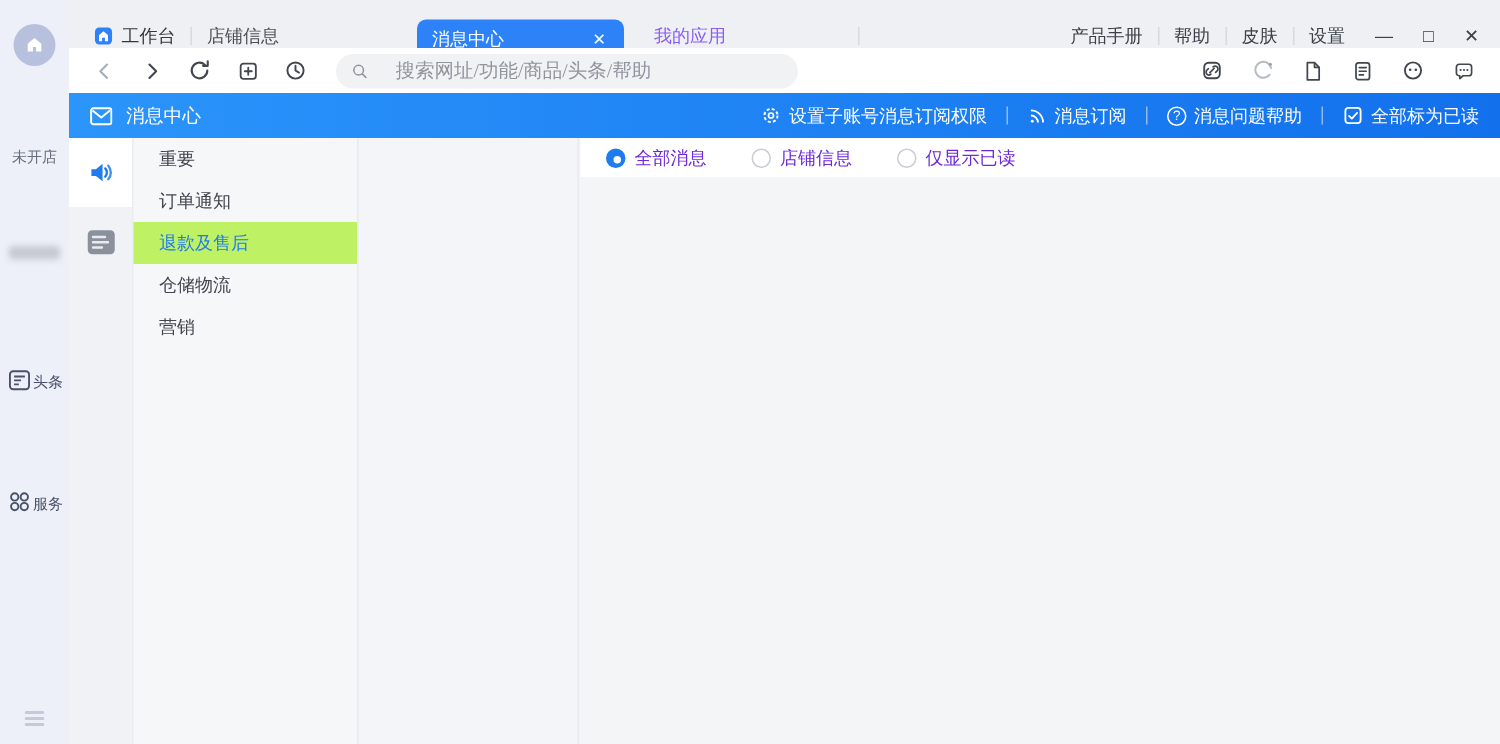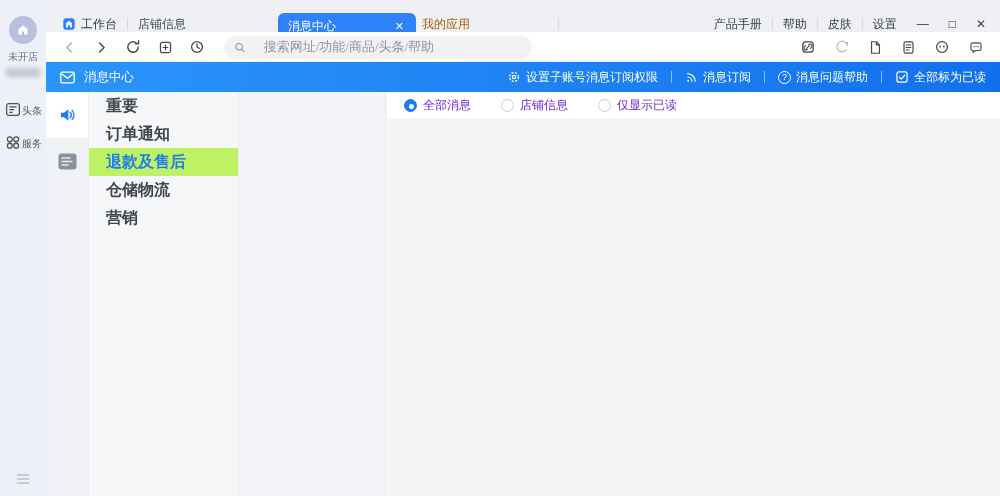--- a/index.html
+++ b/index.html
@@ -2,21 +2,21 @@
 <html><head>
 <meta charset="utf-8">
 <style>
   * { margin:0; padding:0; box-sizing:border-box; }
   html,body { background:#dfe2e6; }
   body { font-family:"Liberation Sans","DejaVu Sans",sans-serif; }
   #app { position:relative; width:1000px; height:496px; background:#f4f5f7; overflow:hidden; }
 
   
   .app-sidebar { position:absolute; left:0; top:0; width:46px; height:496px; background:#edf0f9; z-index:5;
-    display:flex; flex-direction:column; align-items:center; }
+    display:flex; flex-direction:column; align-items:center;gap:48px; }
   .avatar { margin-top:16px; width:28px; height:28px; border-radius:50%; background:#b7c1de;
     display:flex; align-items:center; justify-content:center; }
   .store-status { margin-top:6px; font-size:10px; color:#666d7c; }
   .blur-box { margin-top:4px; width:34px; height:9px; border-radius:2px; background:#c6c9d0; filter:blur(2px); }
   .rail-item { margin-top:24px; display:flex; flex-direction:row; align-items:center; cursor:pointer; }
   .rail-item + .rail-item { margin-top:16px; }
   .rail-label { margin-top:3px; font-size:10px; color:#4a5268; }
   .hamburger { position:absolute; bottom:12px; left:50%; transform:translateX(-50%); display:flex; flex-direction:column; gap:2px; cursor:pointer; }
   .hamburger i { display:block; width:13px; height:2px; background:#c4cad7; border-radius:1px; }
 
@@ -24,21 +24,21 @@
   .titlebar { position:absolute; left:46px; right:0; top:0; height:48px; background:#eef0f3;
     display:flex; align-items:center; font-size:12px; color:#33383f; }
   .tb-home { display:flex; align-items:center; margin-left:16px; cursor:pointer; }
   .tb-home span { margin-left:5px; }
   .v-div { width:1px; height:12px; background:#d6d9de; margin:0 10px; }
   .tb-shopinfo { cursor:pointer; color:#4a4f57; }
   .tab-active { margin-left:92px; width:138px; height:27px; margin-top:5px; border-radius:6px 6px 0 0;
     background:#2e82f7; color:#fff; display:flex; align-items:center; padding:0 10px; cursor:pointer; }
   .tab-active .tab-label { flex:1; font-size:12px; }
   .tab-close { font-size:11px; opacity:.95; cursor:pointer; padding:0 2px; }
-  .tab-inactive { padding:0 6px; cursor:pointer; color:#a16207; }
+  .tab-inactive { margin-left:14px; padding:0 6px; cursor:pointer; color:#8b5cf6; }
   .tb-div2 { margin-left:82px; }
   .tb-spacer { flex:1; }
   .tb-link { cursor:pointer; color:#3c4149; }
   .win-controls { display:flex; align-items:center; margin:0 14px 0 20px; gap:20px; color:#3c4046; }
   .win-btn { cursor:pointer; font-size:12px; line-height:1; }
 
   
   .toolbar { position:absolute; left:46px; right:0; top:32px; height:30px; background:#ffffff;
     display:flex; align-items:center; }
   .nav-btn { width:26px; height:24px; display:flex; align-items:center; justify-content:center; cursor:pointer; margin-left:6px; }
@@ -63,21 +63,21 @@
   .q-circle { width:13px; height:13px; border:1px solid #fff; border-radius:50%; font-size:9px;
     display:flex; align-items:center; justify-content:center; }
 
   
   .icon-strip { position:absolute; left:46px; top:92px; bottom:0; width:42px; background:#f1f2f5; }
   .strip-item { width:42px; height:46px; display:flex; align-items:center; justify-content:center; cursor:pointer; }
   .strip-item.selected { background:#ffffff; }
 
   .menu-panel { position:absolute; left:88px; top:92px; bottom:0; width:150px; background:#f6f7f9;
     border-left:1px solid #ececf0; padding-top:0; }
-  .menu-item { height:28px; line-height:28px; padding-left:17px; font-size:16px; color:#40454e; cursor:pointer;font-weight:bold; }
+  .menu-item { height:28px; line-height:28px; padding-left:17px; font-size:12px; color:#40454e; cursor:pointer; }
   .menu-item.selected { background:#bef264; color:#1f7cf0; }
 
   .list-panel { position:absolute; left:238px; top:92px; bottom:0; width:148px; background:#f4f5f8;
     border-left:1px solid #e9eaee; border-right:1px solid #e9eaee; }
 
   .main { position:absolute; left:387px; top:92px; right:0; bottom:0; background:#f4f5f7; }
   .filter-bar { height:26px; background:#ffffff; display:flex; align-items:center; padding-left:17px; }
   .filter-opt { display:flex; align-items:center; margin-right:30px; cursor:pointer; font-size:12px; color:#6d28d9; }
   .radio { width:13px; height:13px; border-radius:50%; background:#fff; border:1px solid #c9cdd4; position:relative; }
   .radio.checked { background:#1f7cf0; border-color:#1f7cf0; }

